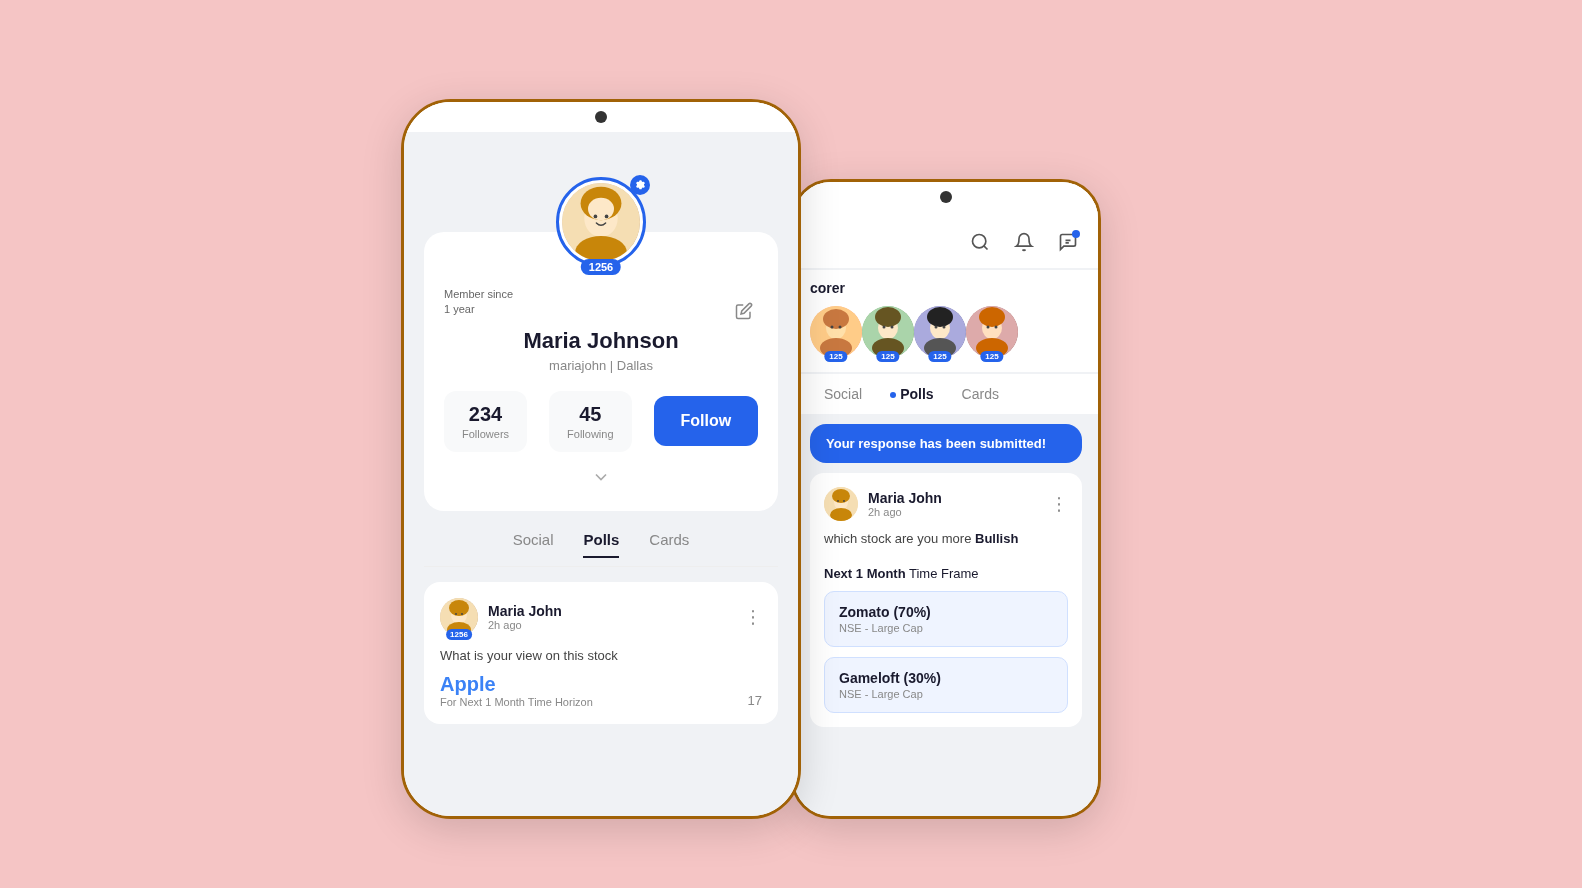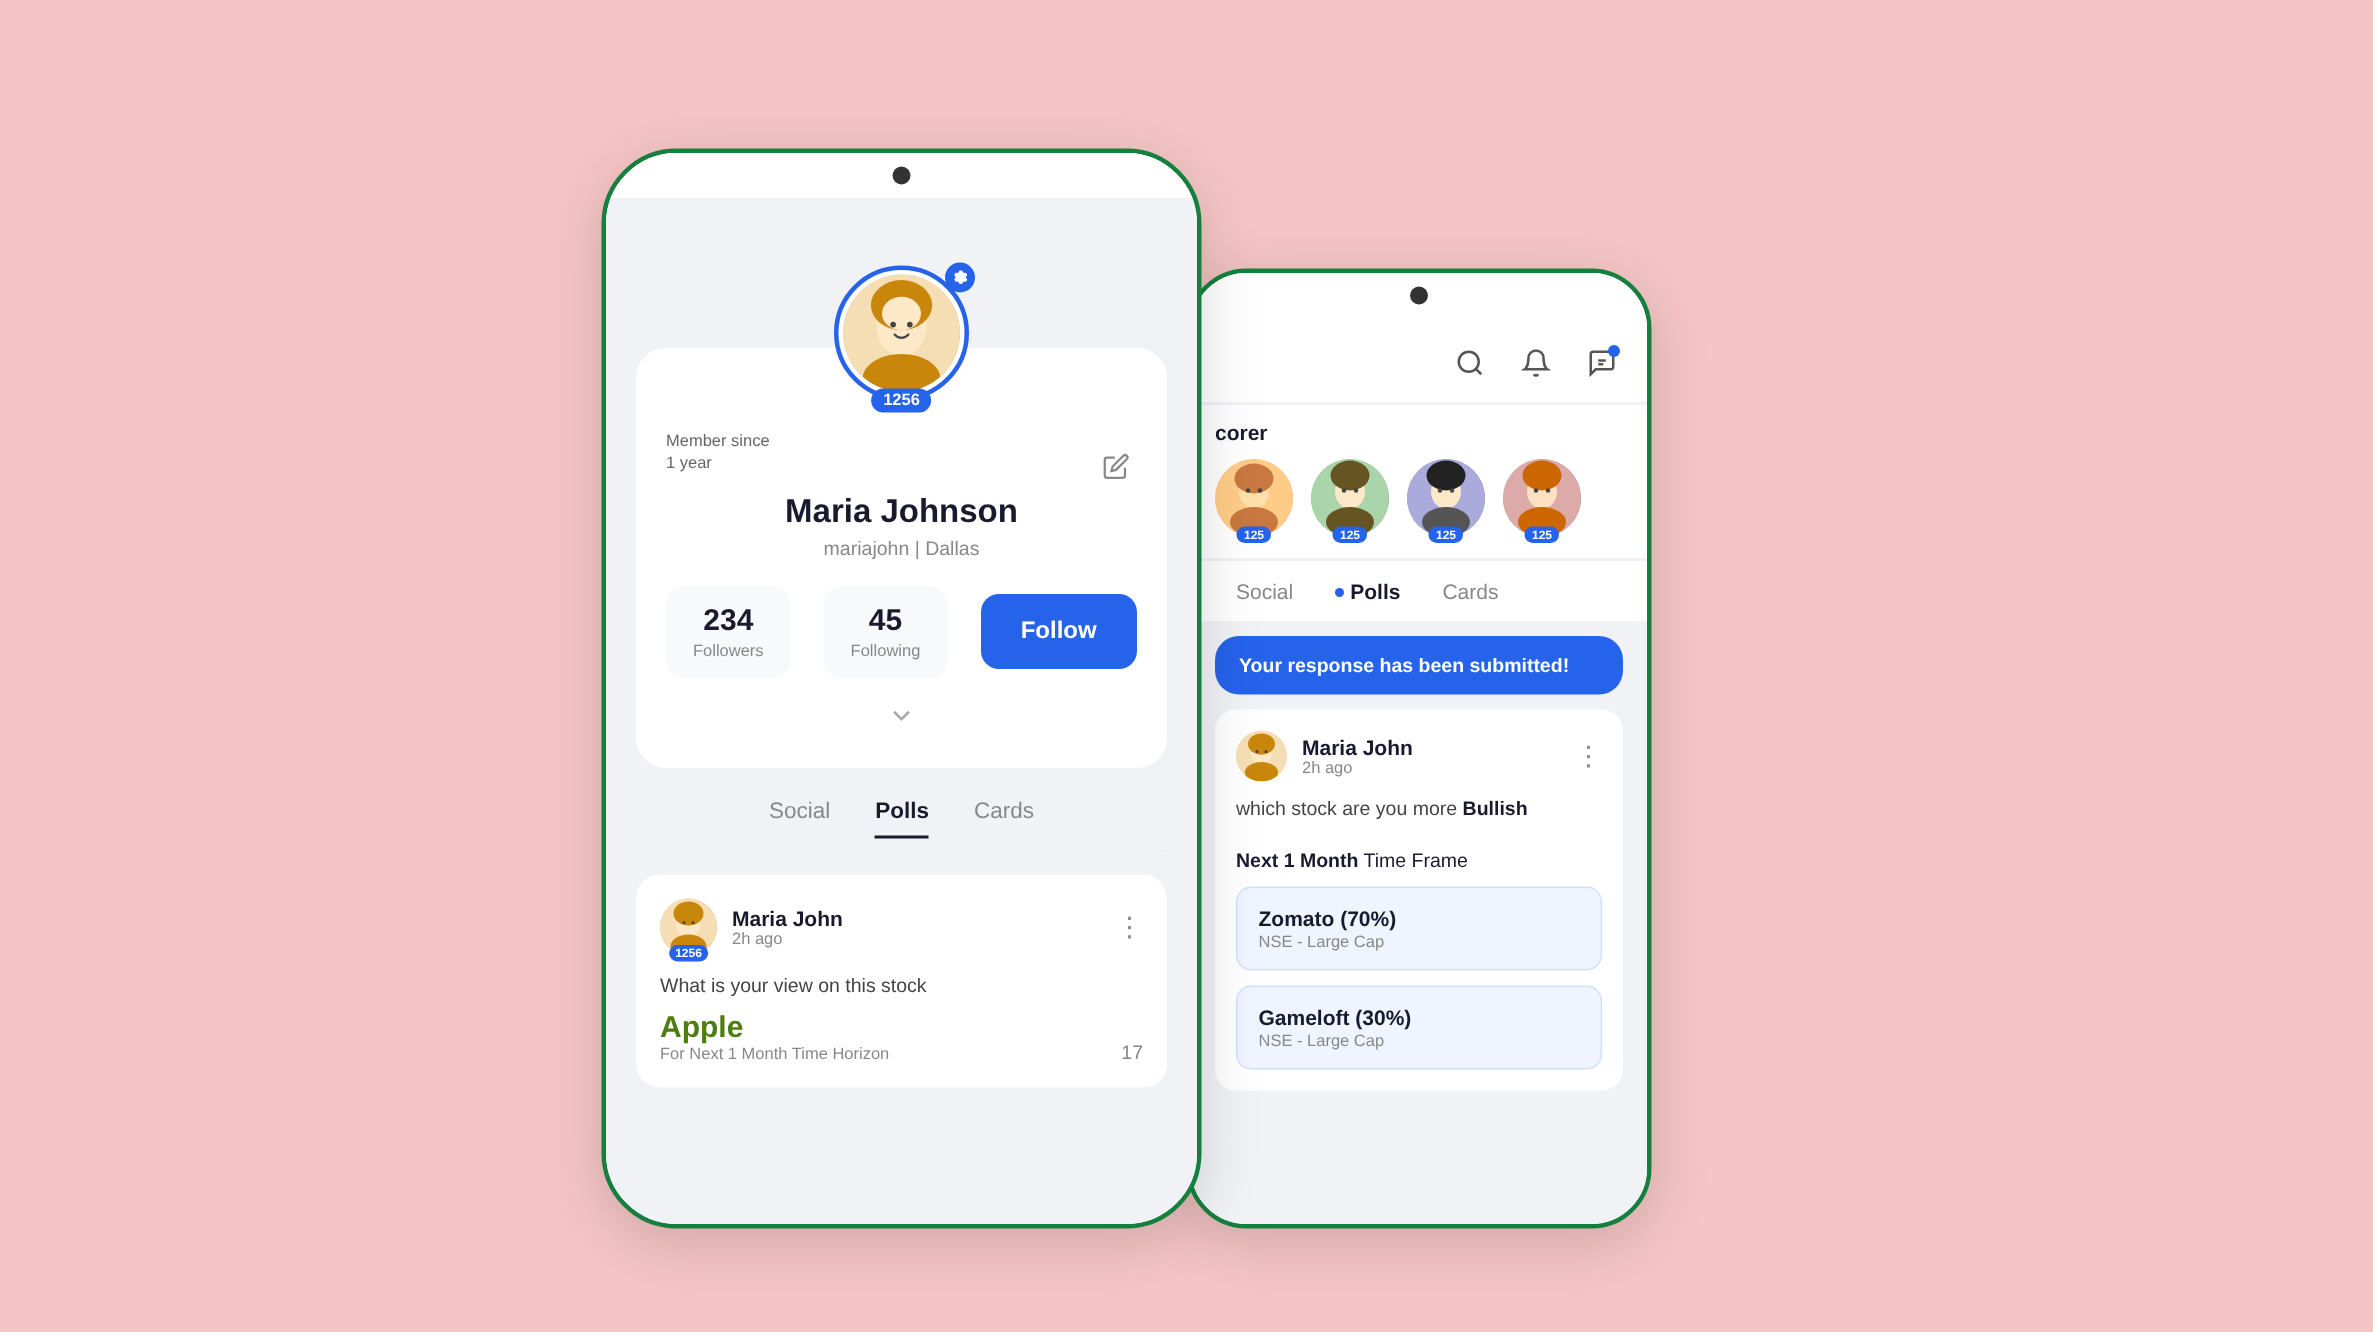--- a/index.html
+++ b/index.html
@@ -18,21 +18,21 @@
       position: relative;
       width: 780px;
       height: 750px;
     }
 
     
     .phone {
       position: absolute;
       background: white;
       border-radius: 50px;
-      border: 3px solid #15803d;
+      border: 3px solid #a16207;
       overflow: hidden;
       box-shadow: 0 10px 40px rgba(0,0,0,0.15);
     }
 
     
     .phone-left {
       width: 400px;
       height: 720px;
       left: 0;
       top: 30px;
@@ -274,21 +274,21 @@
 
     .post-question {
       margin-top: 12px;
       font-size: 13px;
       color: #444;
     }
 
     .post-stock-name {
       font-size: 20px;
       font-weight: 700;
-      color: #4d7c0f;
+      color: #3b82f6;
       margin-top: 4px;
     }
 
     .post-stock-sub {
       font-size: 11px;
       color: #888;
       text-align: right;
     }
 
     .post-bottom {
@@ -349,21 +349,21 @@
 
     .scorer-title {
       font-size: 14px;
       font-weight: 600;
       color: #1a1a2e;
       margin-bottom: 10px;
     }
 
     .scorer-avatars {
       display: flex;
-      gap: 12px;
+      gap: 0;
     }
 
     .scorer-avatar-wrap {
       position: relative;
       text-align: center;
     }
 
     .scorer-avatar {
       width: 52px;
       height: 52px;

